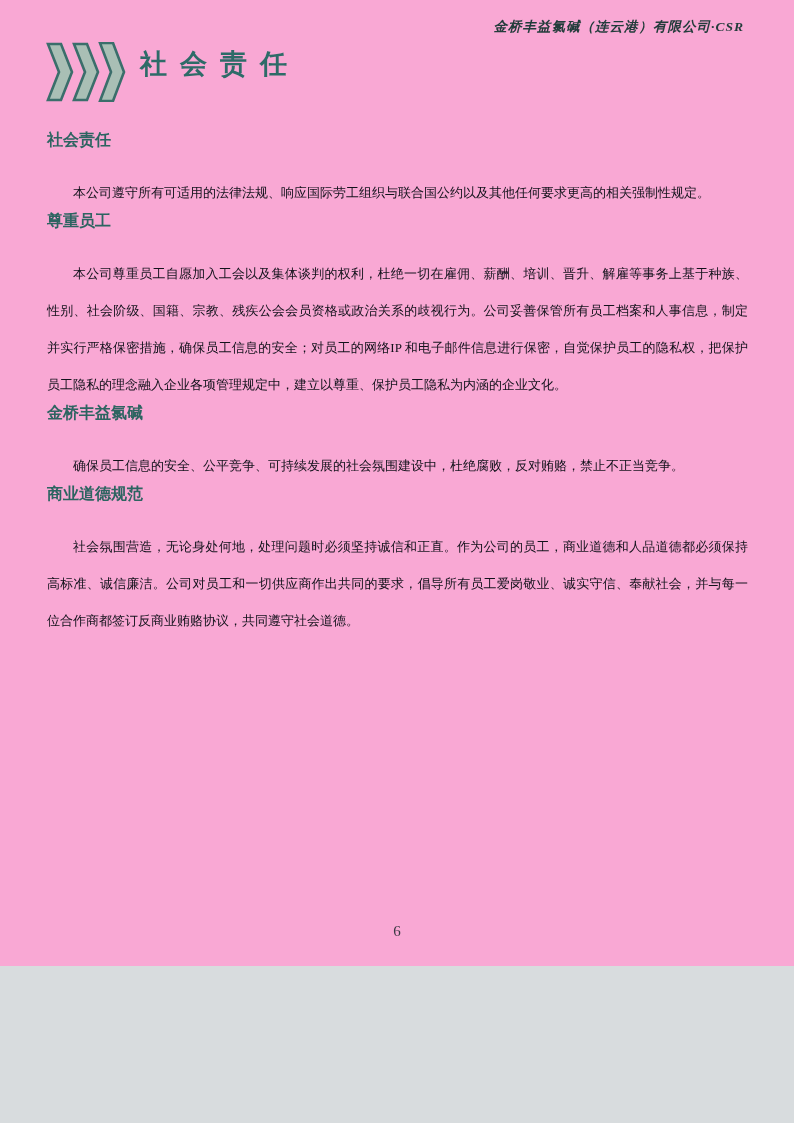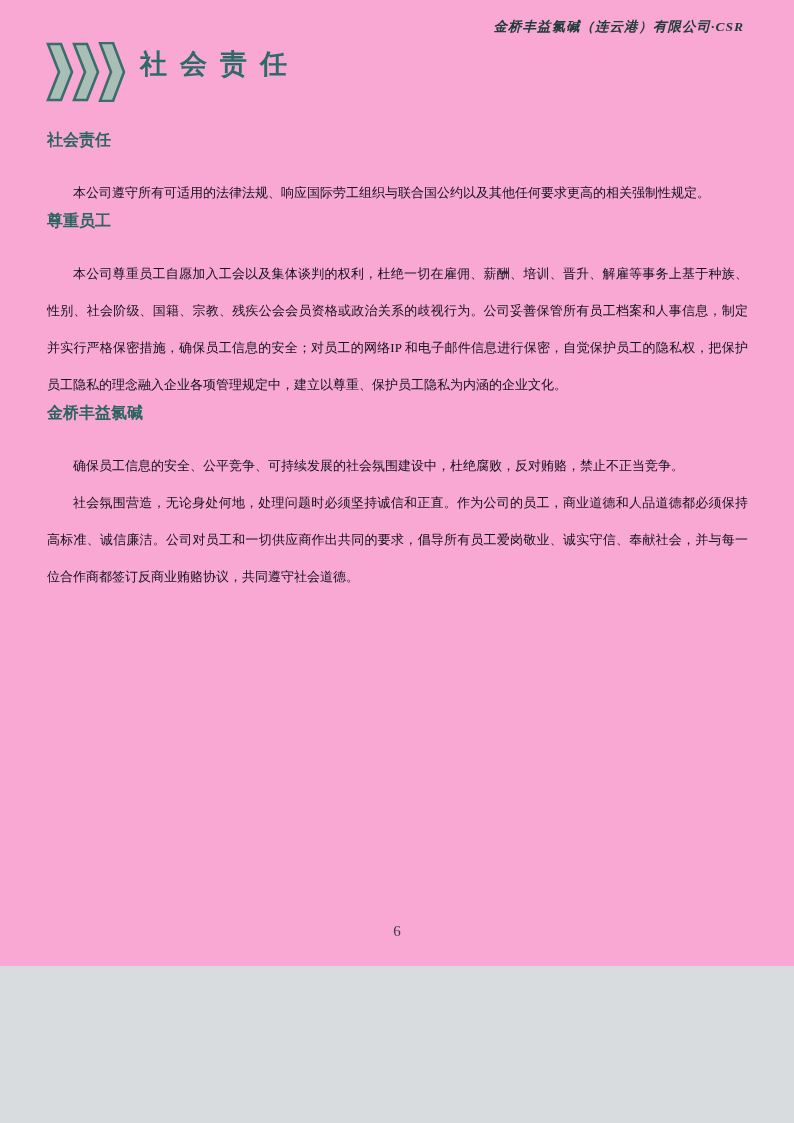--- a/index.html
+++ b/index.html
@@ -115,20 +115,21 @@
       <h3 class="section-heading">尊重员工</h3>
       <p class="section-body">本公司尊重员工自愿加入工会以及集体谈判的权利，杜绝一切在雇佣、薪酬、培训、晋升、解雇等事务上基于种族、性别、社会阶级、国籍、宗教、残疾公会会员资格或政治关系的歧视行为。公司妥善保管所有员工档案和人事信息，制定并实行严格保密措施，确保员工信息的安全；对员工的网络IP 和电子邮件信息进行保密，自觉保护员工的隐私权，把保护员工隐私的理念融入企业各项管理规定中，建立以尊重、保护员工隐私为内涵的企业文化。</p>
     </div>
 
     <div class="section">
       <h3 class="section-heading">金桥丰益氯碱</h3>
       <p class="section-body">确保员工信息的安全、公平竞争、可持续发展的社会氛围建设中，杜绝腐败，反对贿赂，禁止不正当竞争。</p>
     </div>
 
     <div class="section">
+      <h3 class="section-heading">商业道德规范</h3>
       <p class="section-body">社会氛围营造，无论身处何地，处理问题时必须坚持诚信和正直。作为公司的员工，商业道德和人品道德都必须保持高标准、诚信廉洁。公司对员工和一切供应商作出共同的要求，倡导所有员工爱岗敬业、诚实守信、奉献社会，并与每一位合作商都签订反商业贿赂协议，共同遵守社会道德。</p>
     </div>
 
   </div>
 
   <div class="page-number">6</div>
 
 </div>
 
 </body></html>

